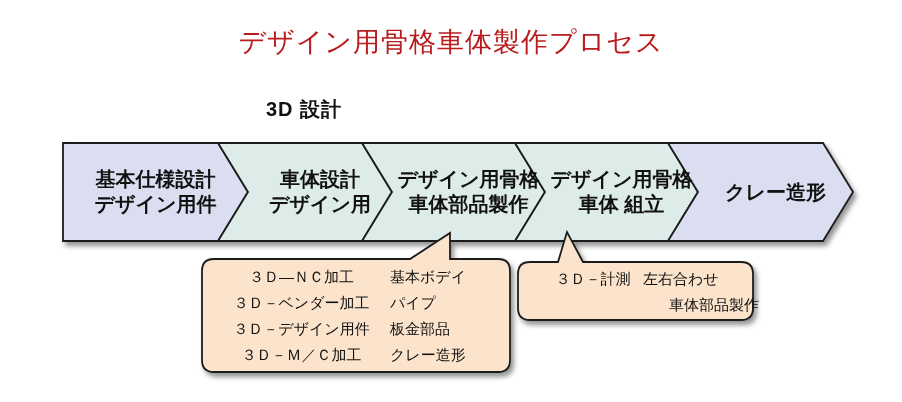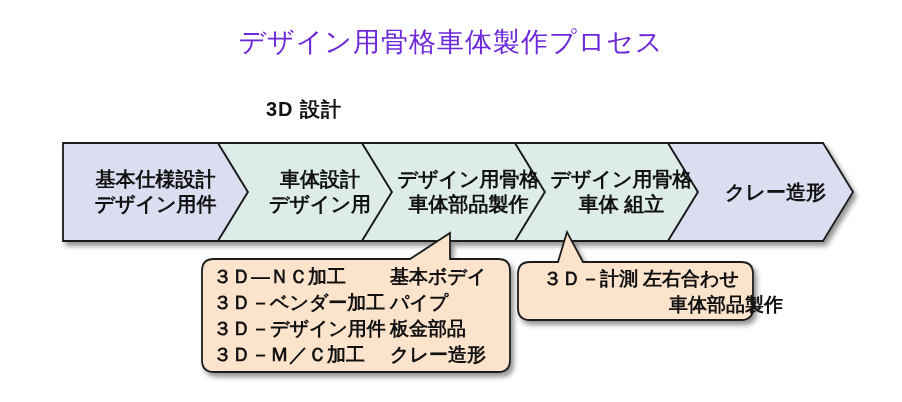--- a/index.html
+++ b/index.html
@@ -9,37 +9,38 @@
     background:#ffffff;
     font-family:"Liberation Sans","DejaVu Sans",sans-serif;
     color:#111111;
     overflow:hidden;
   }
   .diagram-svg{position:absolute;left:0;top:0;width:902px;height:402px;}
   .title{
     position:absolute;left:0;right:0;top:24px;
     text-align:center;
     font-size:27px;font-weight:400;letter-spacing:1px;
-    color:#6d28d9;
+    color:#b91c1c;
   }
   .phase-label{
     position:absolute;left:266px;top:96px;
     font-size:20px;font-weight:bold;letter-spacing:1px;
   }
   .chev-label{
     position:absolute;top:167px;height:50px;
     display:flex;flex-direction:column;justify-content:center;align-items:center;
     font-size:20px;font-weight:bold;line-height:25px;
     text-align:center;white-space:nowrap;
   }
   .chev-label span{display:block;}
   .callout-text{
     position:absolute;
-    font-size:19px;font-weight:bold;line-height:26px;
+    font-size:15px;font-weight:normal;line-height:26px;
     white-space:nowrap;
+    text-align:center;
   }
   .c-row{display:flex;height:26px;}
   .c1 .proc{display:inline-block;width:177px;}
   .c2 .proc{display:inline-block;width:100px;margin-left:13px;}
   .c2 .row2-result{padding-left:26px;}
 </style>
 </head>
 <body>
 
 <div class="stage">

